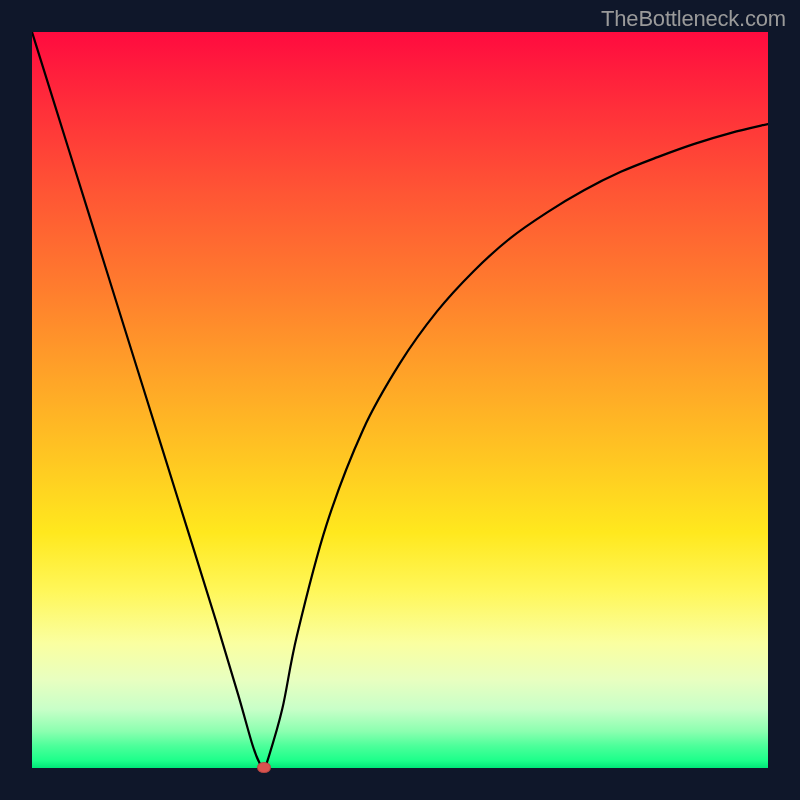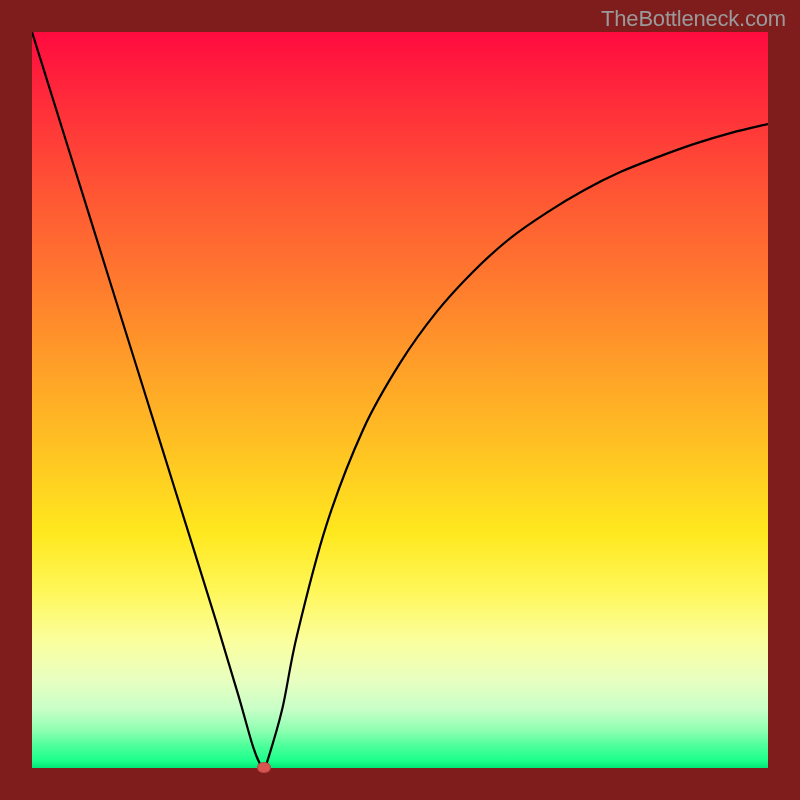--- a/index.html
+++ b/index.html
@@ -8,21 +8,21 @@
     width: 800px;
     height: 800px;
     overflow: hidden;
     background: #000;
     font-family: Arial, Helvetica, sans-serif;
   }
   .frame {
     position: relative;
     width: 800px;
     height: 800px;
-    background: #7f1d1d;
+    background: #0f172a;
   }
   .plot {
     position: absolute;
     left: 32px;
     top: 32px;
     width: 736px;
     height: 736px;
     background: linear-gradient(to bottom,
       #ff0b3f 0%,
       #ff2e3a 10%,

